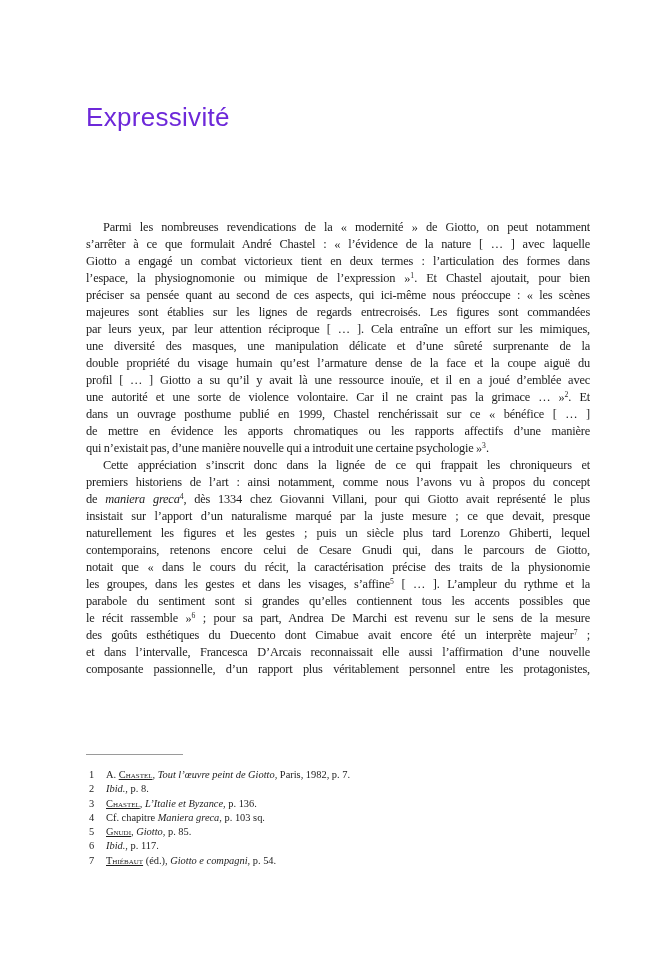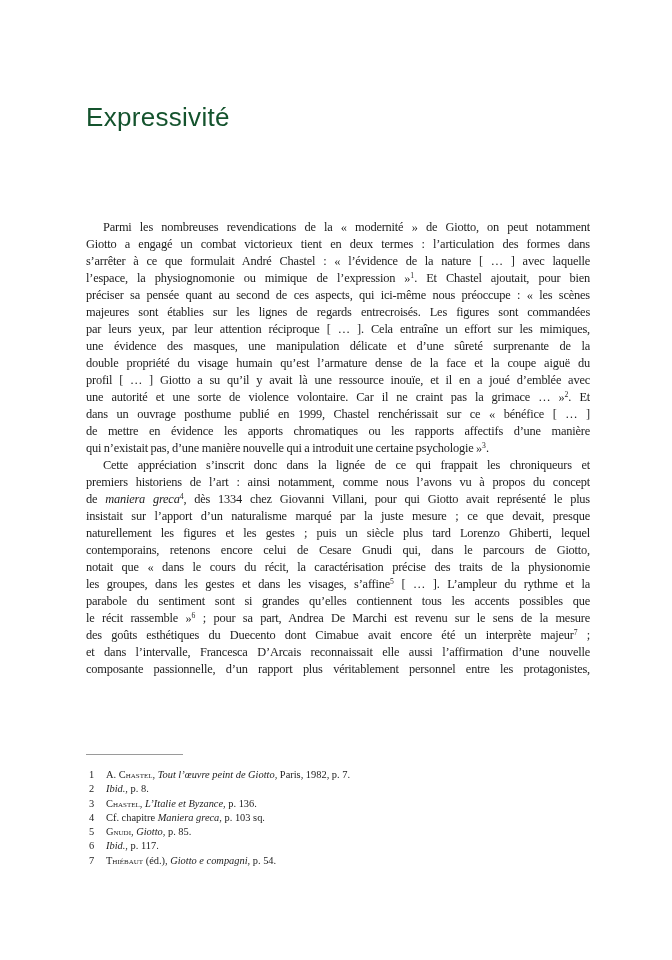--- a/index.html
+++ b/index.html
@@ -4,59 +4,59 @@
 <style>
   html,body{margin:0;padding:0;}
   body{
     width:672px;height:960px;background:#ffffff;position:relative;
     font-family:"Liberation Serif", serif;color:#1e1e1e;overflow:hidden;
   }
   .page{position:absolute;inset:0;}
   h1.chapter{
     position:absolute;left:86px;top:102px;margin:0;
     font-family:"Liberation Sans", sans-serif;font-weight:400;
-    font-size:26px;letter-spacing:0.3px;color:#14532d;
+    font-size:26px;letter-spacing:0.3px;color:#6d28d9;
   }
   .bodytext{
     position:absolute;left:86px;top:219px;width:504px;
     font-size:12.4px;line-height:17px;letter-spacing:-0.2px;word-spacing:-0.3px;
     color:#1c1c1c;
   }
   .line{text-align:justify;text-align-last:justify;height:17px;overflow:hidden;}
   .line.end{text-align-last:left;}
   .line.ind{text-indent:17px;}
   .bodytext em, .footnotes em{font-style:italic;}
-  .sc{font-variant:small-caps;}
+  .sc{font-variant:small-caps;text-decoration:underline;}
   sup{font-size:0.62em;line-height:0;vertical-align:4px;letter-spacing:0;}
   .fn-sep{
     position:absolute;left:86px;top:754px;width:97px;height:1px;
     background:#9a9a9a;
   }
   .footnotes{
     position:absolute;left:86px;top:768px;width:504px;
     font-size:10.4px;line-height:14.3px;color:#1c1c1c;
   }
   .fn{display:flex;}
   .fn-num{flex:0 0 20px;padding-left:3px;box-sizing:border-box;}
   .fn-text{flex:1 1 auto;}
 </style>
 </head>
 <body>
 
 <div class="page">
   <h1 class="chapter">Expressivité</h1>
   <div class="bodytext" id="paragraphs">
       <div class="line ind">Parmi les nombreuses revendications de la « modernité » de Giotto, on peut notamment</div>
+      <div class="line">s’arrêter à ce que formulait André Chastel : « l’évidence de la nature [ … ] avec laquelle</div>
       <div class="line">Giotto a engagé un combat victorieux tient en deux termes : l’articulation des formes dans</div>
-      <div class="line">s’arrêter à ce que formulait André Chastel : « l’évidence de la nature [ … ] avec laquelle</div>
       <div class="line">l’espace, la physiognomonie ou mimique de l’expression »<sup>1</sup>. Et Chastel ajoutait, pour bien</div>
       <div class="line">préciser sa pensée quant au second de ces aspects, qui ici-même nous préoccupe : « les scènes</div>
       <div class="line">majeures sont établies sur les lignes de regards entrecroisés. Les figures sont commandées</div>
       <div class="line">par leurs yeux, par leur attention réciproque [ … ]. Cela entraîne un effort sur les mimiques,</div>
-      <div class="line">une évidence des masques, une manipulation délicate et d’une sûreté surprenante de la</div>
+      <div class="line">une diversité des masques, une manipulation délicate et d’une sûreté surprenante de la</div>
       <div class="line">double propriété du visage humain qu’est l’armature dense de la face et la coupe aiguë du</div>
       <div class="line">profil [ … ] Giotto a su qu’il y avait là une ressource inouïe, et il en a joué d’emblée avec</div>
       <div class="line">une autorité et une sorte de violence volontaire. Car il ne craint pas la grimace … »<sup>2</sup>. Et</div>
       <div class="line">dans un ouvrage posthume publié en 1999, Chastel renchérissait sur ce « bénéfice [ … ]</div>
       <div class="line">de mettre en évidence les apports chromatiques ou les rapports affectifs d’une manière</div>
       <div class="line end">qui n’existait pas, d’une manière nouvelle qui a introduit une certaine psychologie »<sup>3</sup>.</div>
       <div class="line ind">Cette appréciation s’inscrit donc dans la lignée de ce qui frappait les chroniqueurs et</div>
       <div class="line">premiers historiens de l’art : ainsi notamment, comme nous l’avons vu à propos du concept</div>
       <div class="line">de <em>maniera greca</em><sup>4</sup>, dès 1334 chez Giovanni Villani, pour qui Giotto avait représenté le plus</div>
       <div class="line">insistait sur l’apport d’un naturalisme marqué par la juste mesure ; ce que devait, presque</div>

